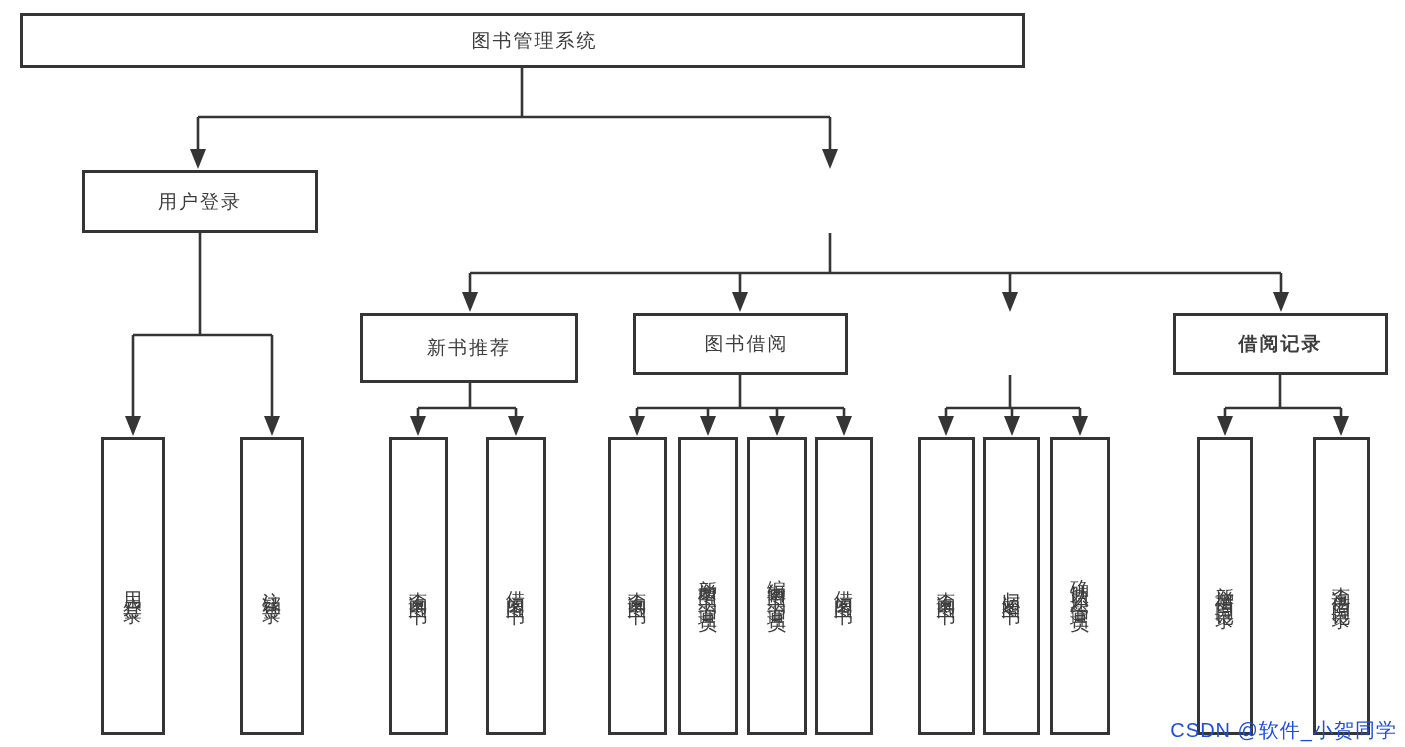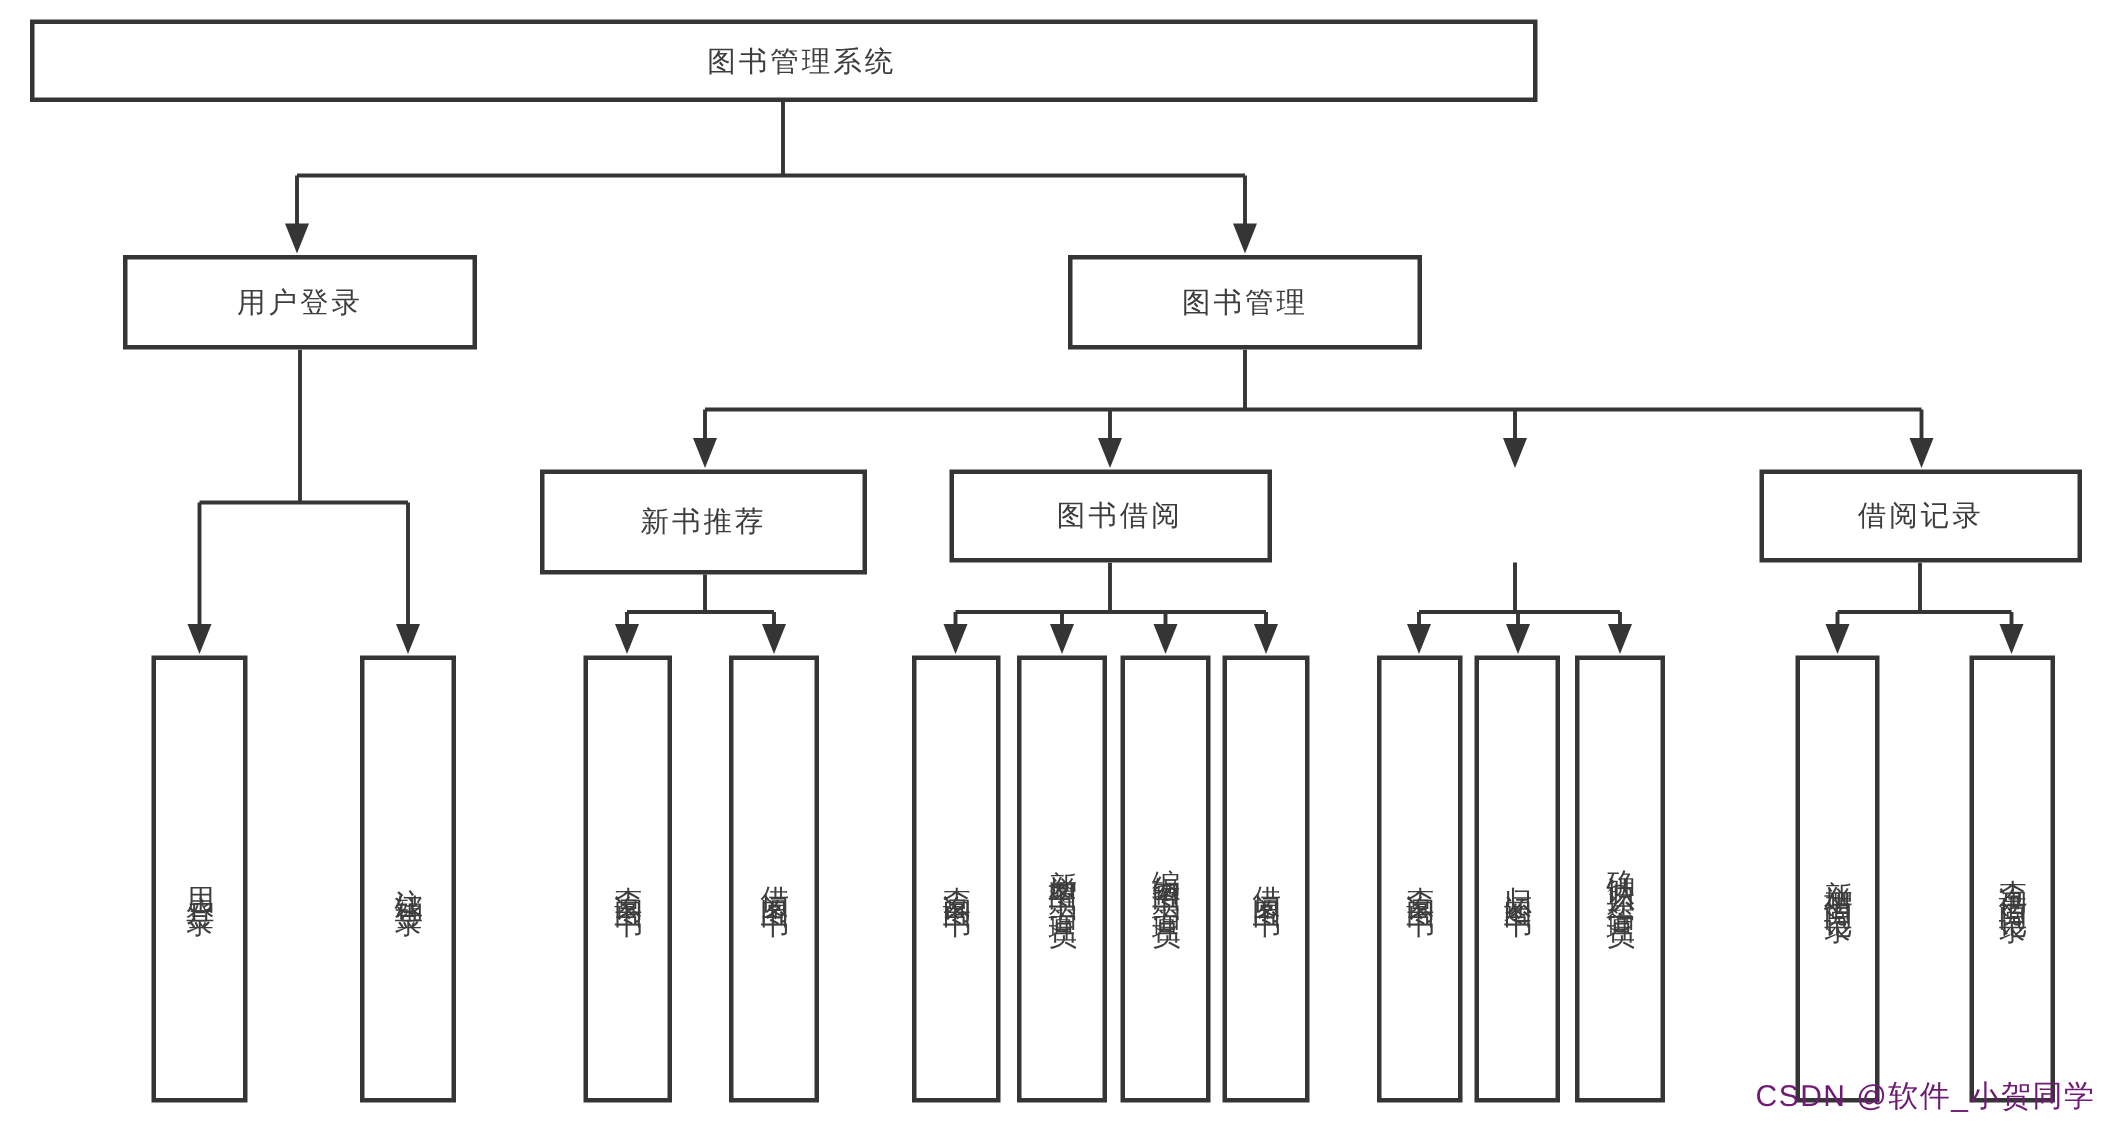--- a/index.html
+++ b/index.html
@@ -31,40 +31,40 @@
     line-height:1;
     white-space:normal;
   }
   
   .n-root          {left:20px;  top:13px;  width:1005px; height:55px;padding-left:24px;}
   .n-user-login    {left:82px;  top:170px; width:236px;  height:63px;}
   .n-book-mgmt     {left:712px; top:170px; width:236px;  height:63px;}
   .n-new-book      {left:360px; top:313px; width:218px;  height:70px;}
   .n-book-borrow   {left:633px; top:313px; width:215px;  height:62px;padding-left:12px;}
   .n-current-borrow{left:903px; top:313px; width:215px;  height:62px;}
-  .n-borrow-record {left:1173px;top:313px; width:215px;  height:62px;}
+  .n-borrow-record {left:1173px;top:313px; width:215px;  height:62px;font-weight:bold;}
   .leaf{top:437px;height:298px;}
   .n-u1{left:101px; width:64px;}
   .n-u2{left:240px; width:64px;}
   .n-n1{left:389px; width:59px;}
   .n-n2{left:486px; width:60px;}
   .n-b1{left:608px; width:59px;}
   .n-b2{left:678px; width:60px;}
   .n-b3{left:747px; width:60px;}
   .n-b4{left:815px; width:58px;}
   .n-c1{left:918px; width:57px;}
   .n-c2{left:983px; width:57px;}
   .n-c3{left:1050px;width:60px;}
   .n-r1{left:1197px;width:56px;}
   .n-r2{left:1313px;width:57px;}
   .watermark{
     position:absolute;
     right:8px;bottom:3px;
     font-size:20px;
-    color:#701a75;
+    color:#1d4ed8;
     letter-spacing:1px;
     z-index:5;
     text-align:center;
   }
 </style>
 </head>
 <body>
 
 <div id="canvas">
 
@@ -130,21 +130,20 @@
       <polygon points="1012,436 1004,416 1020,416"></polygon>
       <polygon points="1080,436 1072,416 1088,416"></polygon>
       <polygon points="1225,436 1217,416 1233,416"></polygon>
       <polygon points="1341,436 1333,416 1349,416"></polygon>
     </g>
   </svg>
 
   <div class="box n-root">图书管理系统</div>
 
   <div class="box n-user-login">用户登录</div>
-  <div class="box n-book-mgmt">图书管理</div>
 
   <div class="box n-new-book">新书推荐</div>
   <div class="box n-book-borrow">图书借阅</div>
   <div class="box n-borrow-record">借阅记录</div>
 
   <div class="box vbox leaf n-u1">用户登录</div>
   <div class="box vbox leaf n-u2">注销登录</div>
 
   <div class="box vbox leaf n-n1">查询图书</div>
   <div class="box vbox leaf n-n2">借阅图书</div>

